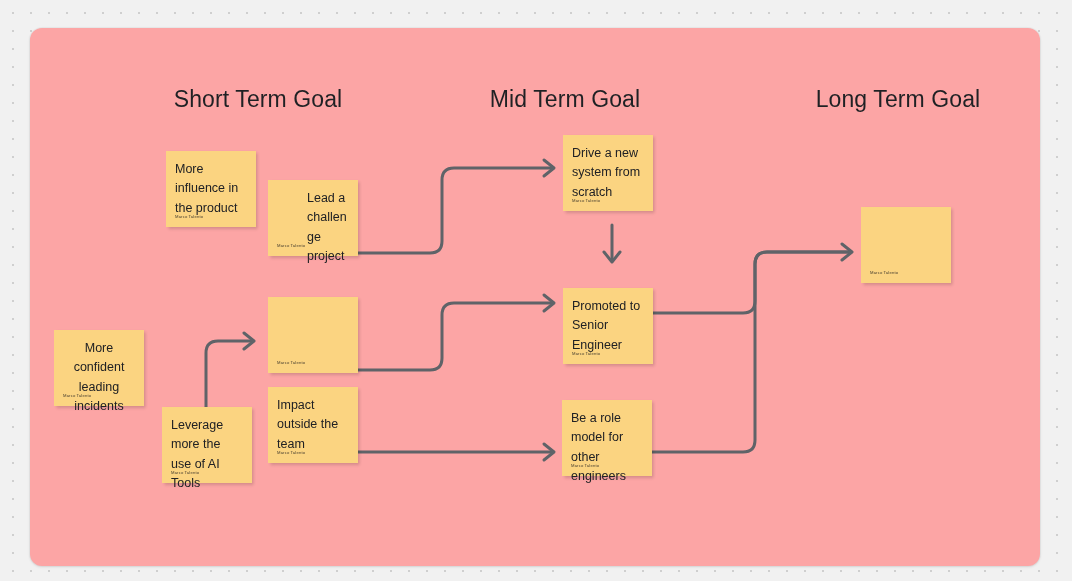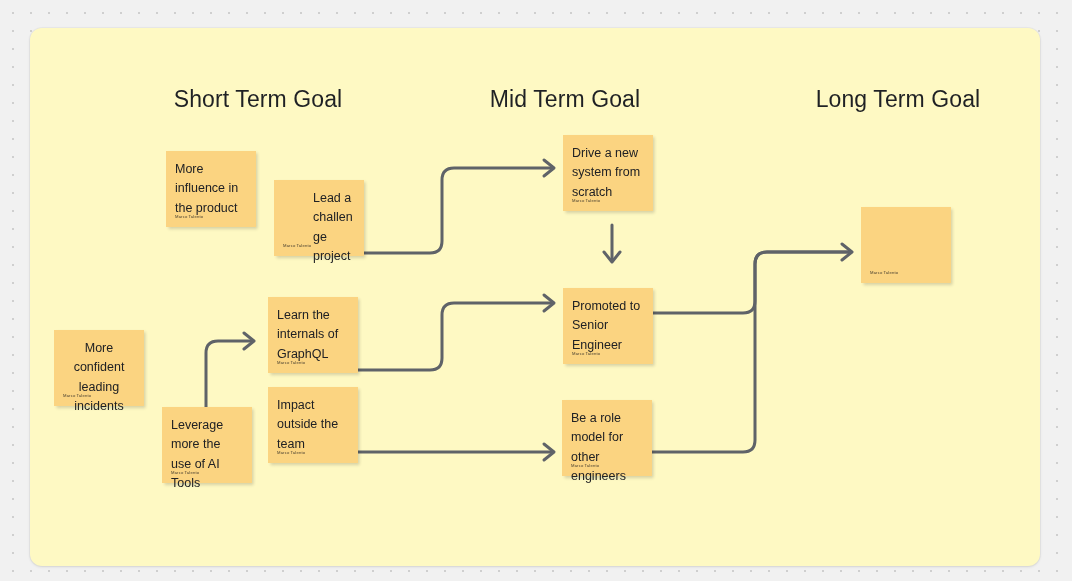--- a/index.html
+++ b/index.html
@@ -14,21 +14,21 @@
     background-image: radial-gradient(circle, #cfcfcf 0.9px, transparent 1.1px);
     background-size: 18px 18px;
     background-position: 4px 4px;
     position: relative;
   }
 
   #board-canvas {
     position: absolute;
     left: 30px; top: 28px;
     width: 1010px; height: 538px;
-    background: #fef9c3;
+    background: #fca5a5;
     border-radius: 12px;
     box-shadow: 0 1px 3px rgba(0,0,0,0.10), 0 0 0 1px rgba(0,0,0,0.03);
     overflow: hidden;
   }
 
   .col-header {
     position: absolute;
     font-size: 23px;
     font-weight: 400;
     color: #1f2124;
@@ -134,32 +134,31 @@
   <div class="col-header" style="left:868px; top:58px;text-align:center;">
     <span>Long Term Goal</span>
   </div>
 
 
   <div class="note" style="left:136px; top:123px;">
     <div class="note-text">More influence in the product</div>
     <div class="note-author">Marco Talento</div>
   </div>
 
-  <div class="note" style="left:244px; top:152px;padding-left:39px;">
+  <div class="note" style="left:238px; top:152px;padding-left:39px;">
     <div class="note-text">Lead a challenge project</div>
     <div class="note-author">Marco Talento</div>
   </div>
 
   <div class="note" style="left:24px; top:302px;text-align:center;">
     <div class="note-text">More confident leading incidents</div>
     <div class="note-author">Marco Talento</div>
   </div>
 
   <div class="note" style="left:238px; top:269px;">
-    <div class="note-text">Learn the internals of GraphQL</div>
     <div class="note-author">Marco Talento</div>
   </div>
 
   <div class="note" style="left:132px; top:379px;">
     <div class="note-text">Leverage more the use of AI Tools</div>
     <div class="note-author">Marco Talento</div>
   </div>
 
   <div class="note" style="left:238px; top:359px;">
     <div class="note-text">Impact outside the team</div>

